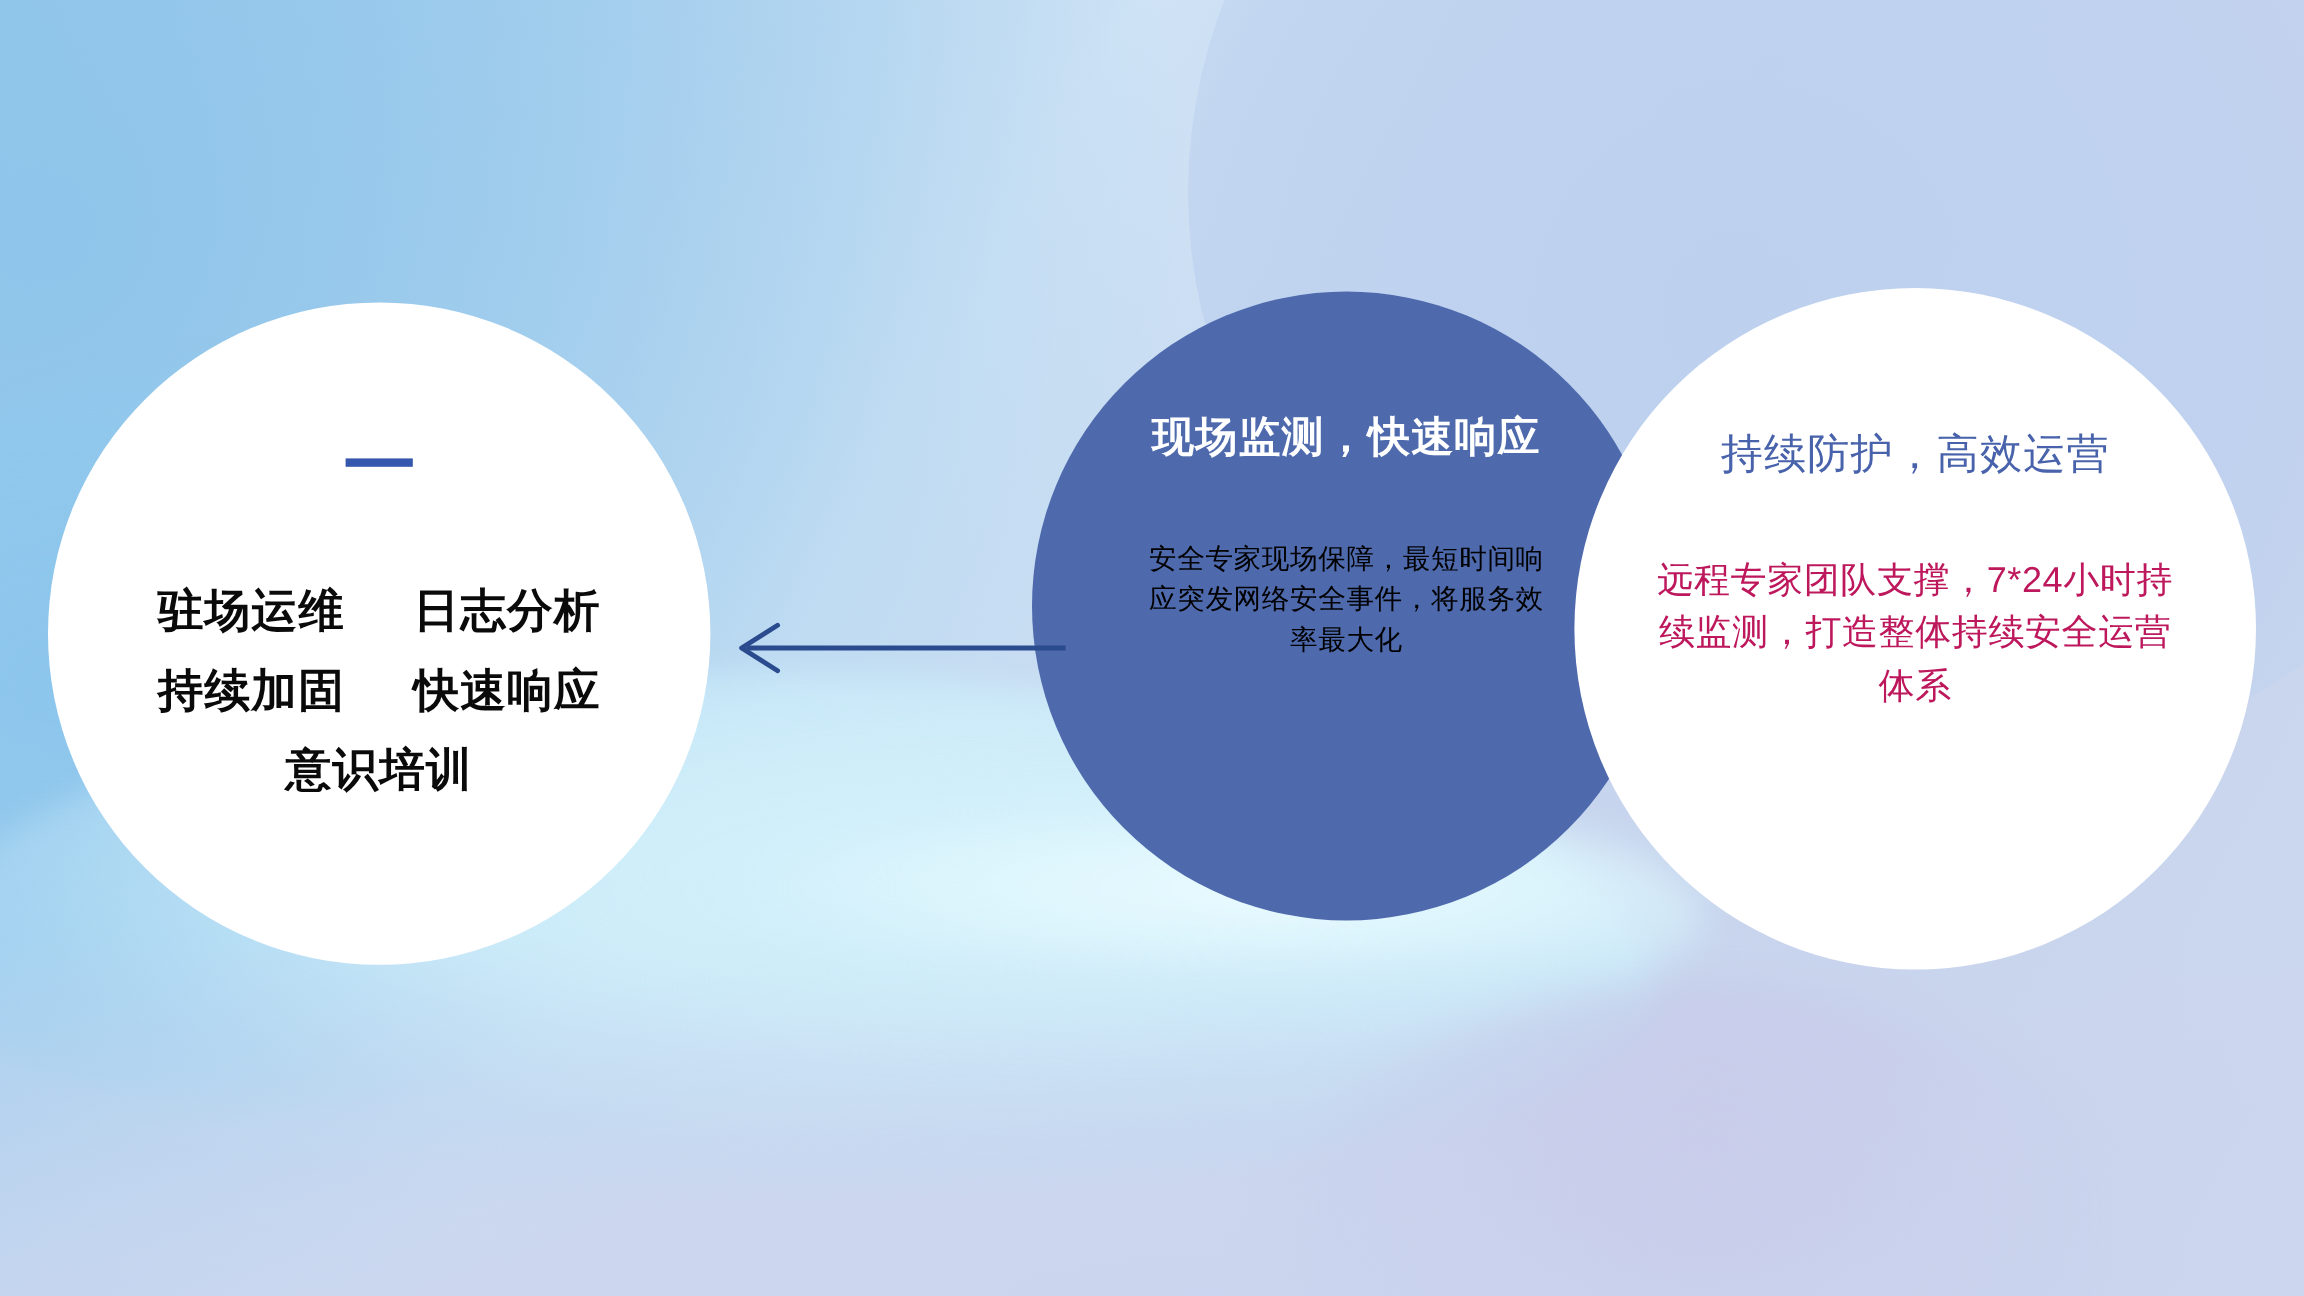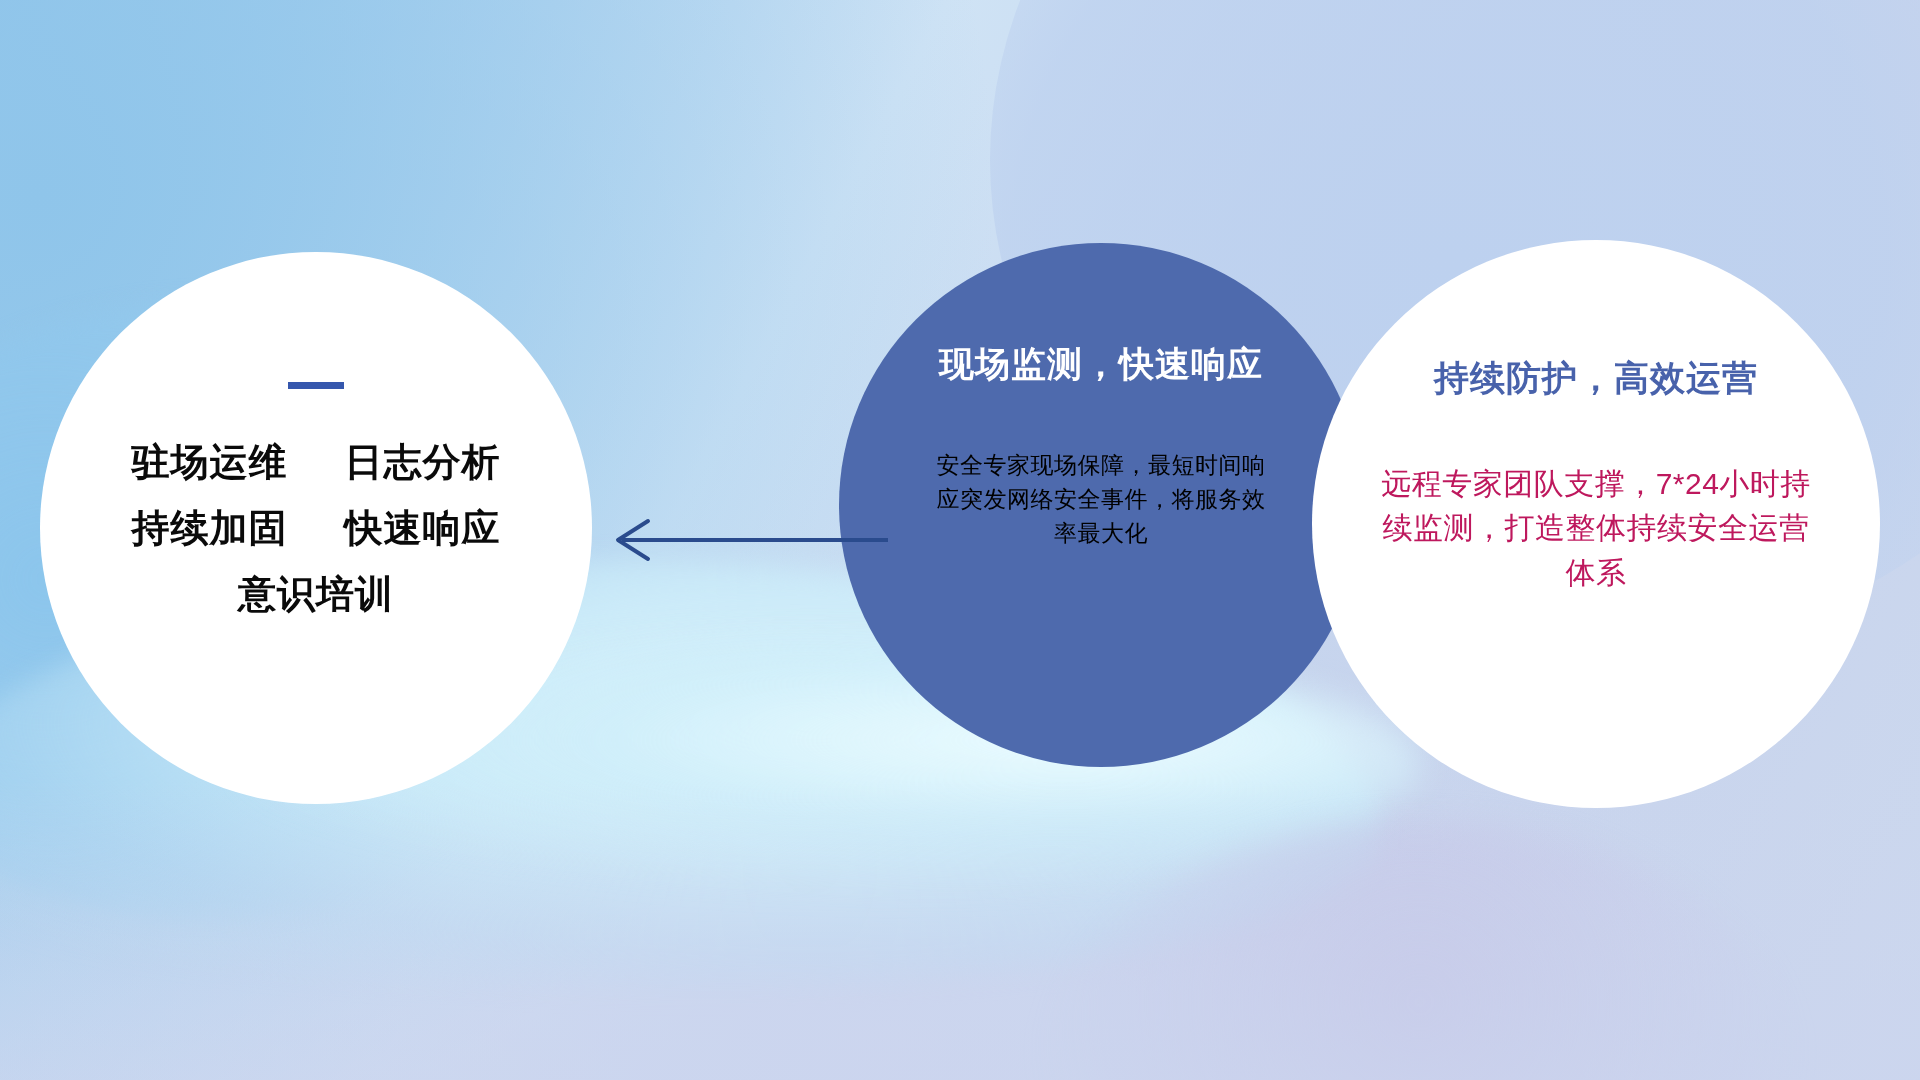--- a/index.html
+++ b/index.html
@@ -99,23 +99,24 @@
     align-items: center;
     text-align: center;
   }
   #circle-left {
     left: 40px;
     top: 252px;
     width: 552px;
     height: 552px;
     background: #ffffff;
     z-index: 3;
+    gap: 48px;
   }
   #circle-mid {
-    left: 839px;
+    left: 860px;
     top: 243px;
     width: 524px;
     height: 524px;
     background: #4e6aad;
     z-index: 4;
   }
   #circle-right {
     left: 1312px;
     top: 240px;
     width: 568px;
@@ -167,21 +168,21 @@
     line-height: 1.48;
     width: 330px;
     letter-spacing: 0.5px;
   }
 
   
   #circle-right .title {
     margin-top: 115px;
     color: #4862ab;
     font-size: 35px;
-    font-weight: bold;
+    font-weight: normal;
     letter-spacing: 1px;
     white-space: nowrap;
   }
   #circle-right .body {
     margin-top: 60px;
     color: #be185d;
     font-size: 30px;
     line-height: 1.48;
     width: 430px;
     letter-spacing: 0.5px;

